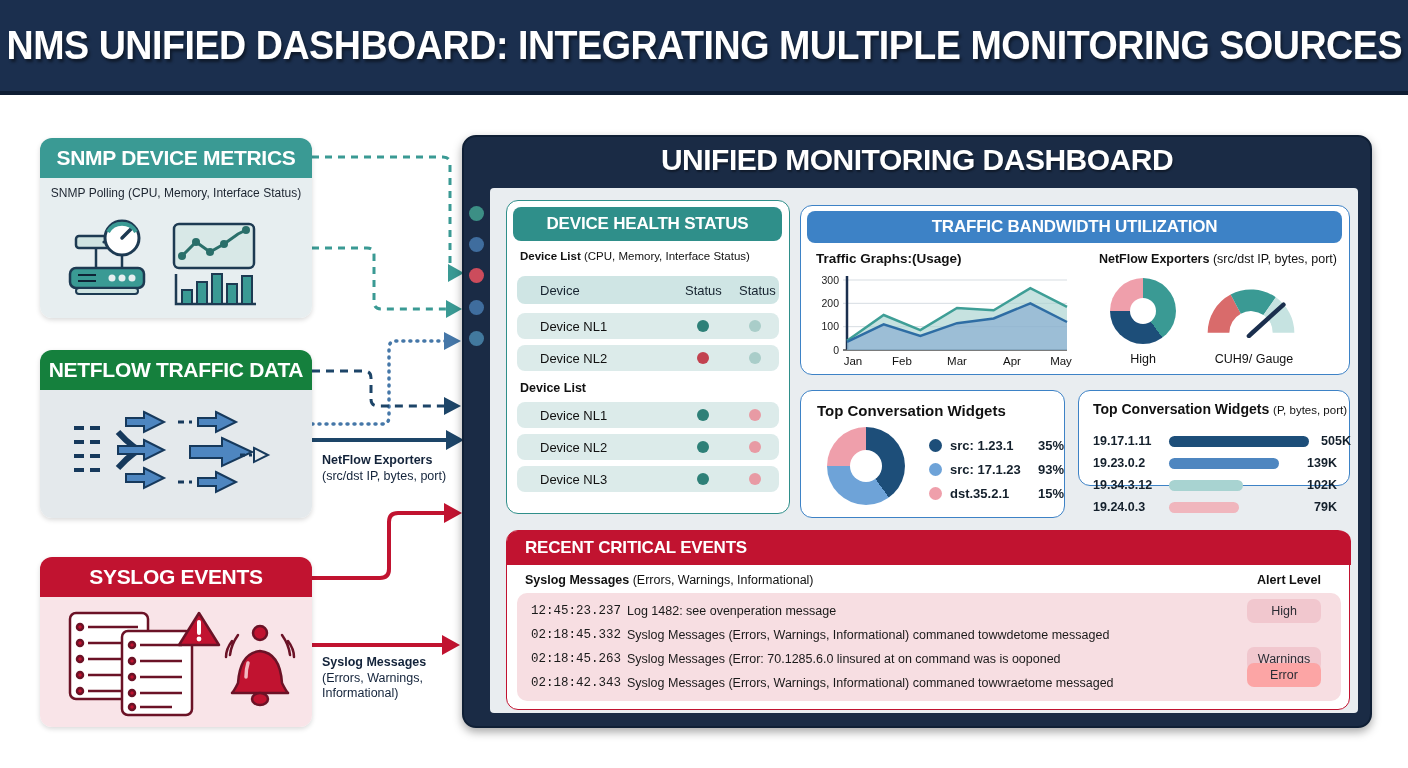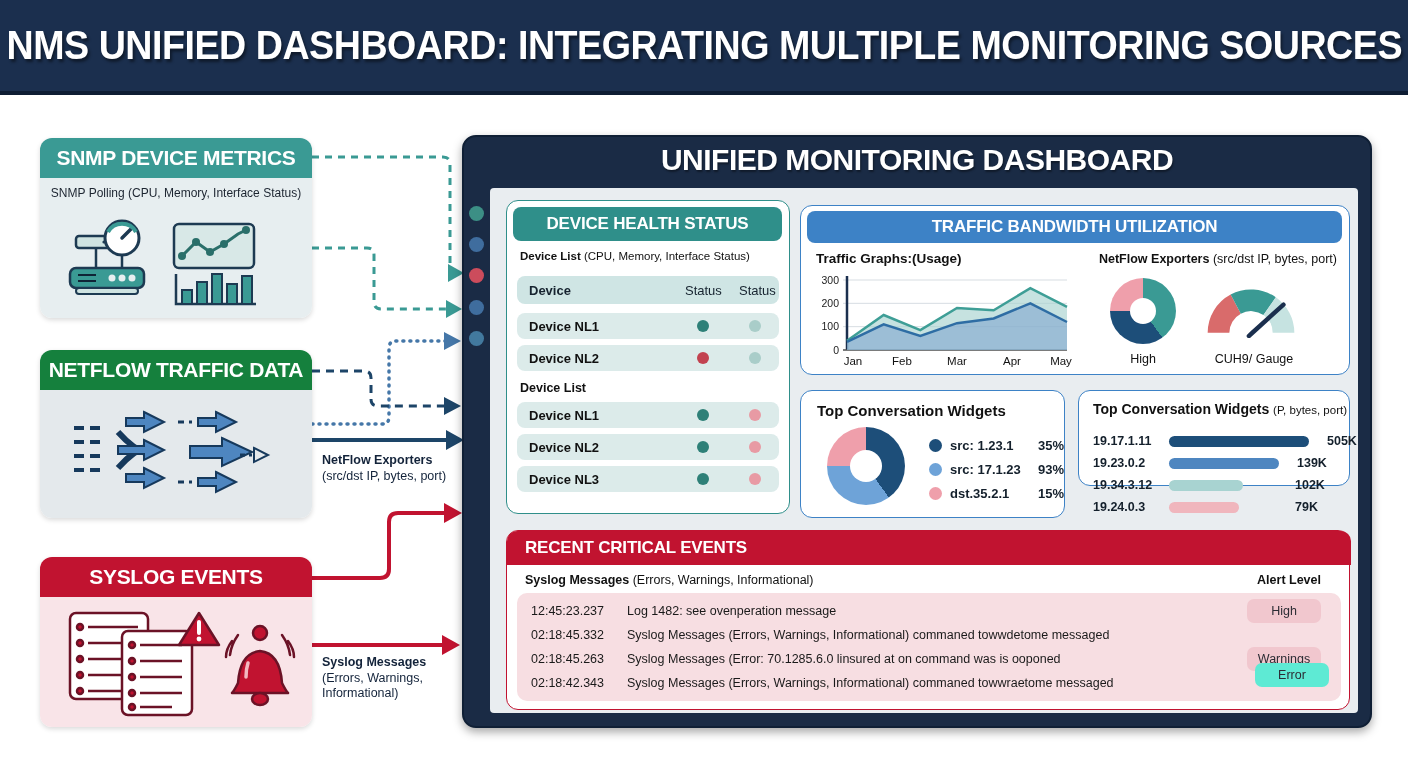--- a/index.html
+++ b/index.html
@@ -60,21 +60,21 @@
   
   #dev-panel { left:506px; top:200px; width:284px; height:314px; border:1.5px solid var(--tealDark); }
   #dev-hdr { left:6px; top:6px; width:269px; height:34px; background:var(--tealDark);
     justify-content:center; font-size:17px; }
   .dev-sub { position:absolute; left:13px; top:49px; font-size:11.5px; color:#111; white-space:nowrap;text-align:right; }
   .dev-colhead { position:absolute; left:10px; top:75px; width:262px; height:28px;
     background:var(--headTeal); border-radius:8px; display:flex; align-items:center;
     font-size:13px; color:#16232f; }
   .dev-row { position:absolute; left:10px; width:262px; height:26px; background:var(--rowTeal);
     border-radius:8px; display:flex; align-items:center; font-size:13px; color:#111; }
-  .dev-row .nm, .dev-colhead .nm { padding-left:12px; flex:0 0 150px;font-weight:bold; }
+  .dev-row .nm, .dev-colhead .nm { padding-left:23px; flex:0 0 150px; }
   .sdot { width:12px; height:12px; border-radius:50%; }
   .scol1 { position:absolute; left:180px; } .scol2 { position:absolute; left:232px; }
   .dev-seclabel { position:absolute; left:13px; font-size:12.5px; font-weight:700; color:#111; }
 
   
   #traffic-panel { left:800px; top:205px; width:550px; height:170px; border:1.5px solid var(--blue); }
   #traffic-hdr { left:6px; top:5px; width:535px; height:32px; background:var(--blue);
     justify-content:center; font-size:17px; }
   .tg-label { position:absolute; left:15px; top:45px; font-size:13.5px; font-weight:700; color:#111; }
   .nfx-label { position:absolute; right:12px; top:46px; font-size:12.5px; color:#111; white-space:nowrap; }
@@ -102,34 +102,34 @@
   .leg-val { width:32px; text-align:right; }
 
   #conv-right { left:1078px; top:390px; width:272px; height:96px; border:1.5px solid var(--blue); }
   #conv-right .title { position:absolute; left:14px; top:10px; font-size:14px; font-weight:700;
     color:#111; white-space:nowrap; }
   #conv-right .title small { font-weight:400; font-size:11.5px; }
   .bar-row { position:absolute; left:14px; width:244px; height:20px; display:flex; align-items:center; }
   .bar-ip { flex:0 0 76px; font-size:12.5px; font-weight:600; color:#14202c; }
   .bar-track { flex:1; height:11px; display:flex; }
   .bar-fill { height:11px; border-radius:6px; }
-  .bar-val { flex:0 0 42px; font-size:12.5px; font-weight:600; color:#14202c;margin-left:18px; }
+  .bar-val { flex:0 0 42px; text-align:right; font-size:12.5px; font-weight:600; color:#14202c; }
 
   
   #events-panel { left:506px; top:530px; width:844px; height:180px; border:1.5px solid var(--red); }
   #events-hdr { left:0; top:0; width:844px; height:34px; background:var(--red);
     border-radius:10px 10px 0 0; font-size:17px; padding-left:18px; }
   .ev-sub { position:absolute; left:18px; top:42px; font-size:12.5px; color:#111; }
   .ev-sub b { font-weight:700; }
   .ev-alert { position:absolute; right:28px; top:42px; font-size:12.5px; font-weight:700; color:#111; }
   .ev-area { position:absolute; left:10px; top:62px; width:824px; height:108px;
     background:var(--pinkBg); border-radius:10px; }
   .ev-row { position:absolute; left:14px; height:24px; display:flex; align-items:center;
     font-size:12.5px; color:#1a1a1a; }
-  .ev-time { flex:0 0 96px; }
+  .ev-time { flex:0 0 96px;font-family:Liberation Mono, monospace; }
   .ev-msg { white-space:nowrap; }
   .ev-badge { position:absolute; left:740px; width:74px; height:24px; border-radius:7px;
     display:flex; align-items:center; justify-content:center; font-size:12.5px; color:#2c2c34; }
 </style>
 </head>
 <body>
 
 <div id="page">
 
   <div class="banner">
@@ -436,16 +436,16 @@
         <span class="ev-time">02:18:45.263</span>
         <span class="ev-msg">Syslog Messages (Error: 70.1285.6.0 linsured at on command was is ooponed</span>
       </div>
       <div class="ev-row" style="top:78px">
         <span class="ev-time">02:18:42.343</span>
         <span class="ev-msg">Syslog Messages (Errors, Warnings, Informational) commaned towwraetome messaged</span>
       </div>
     </div>
     <div class="ev-badge" style="top: 68px; background: rgb(241, 199, 206);">High</div>
     <div class="ev-badge" style="top: 116px; background: rgb(241, 199, 206);">Warnings</div>
-    <div class="ev-badge" style="top: 132px; background: #5eead4; margin-left: 8px;">Error</div>
+    <div class="ev-badge" style="top: 132px; background: #fca5a5;">Error</div>
   </div>
 
 </div>
 
 </body></html>

